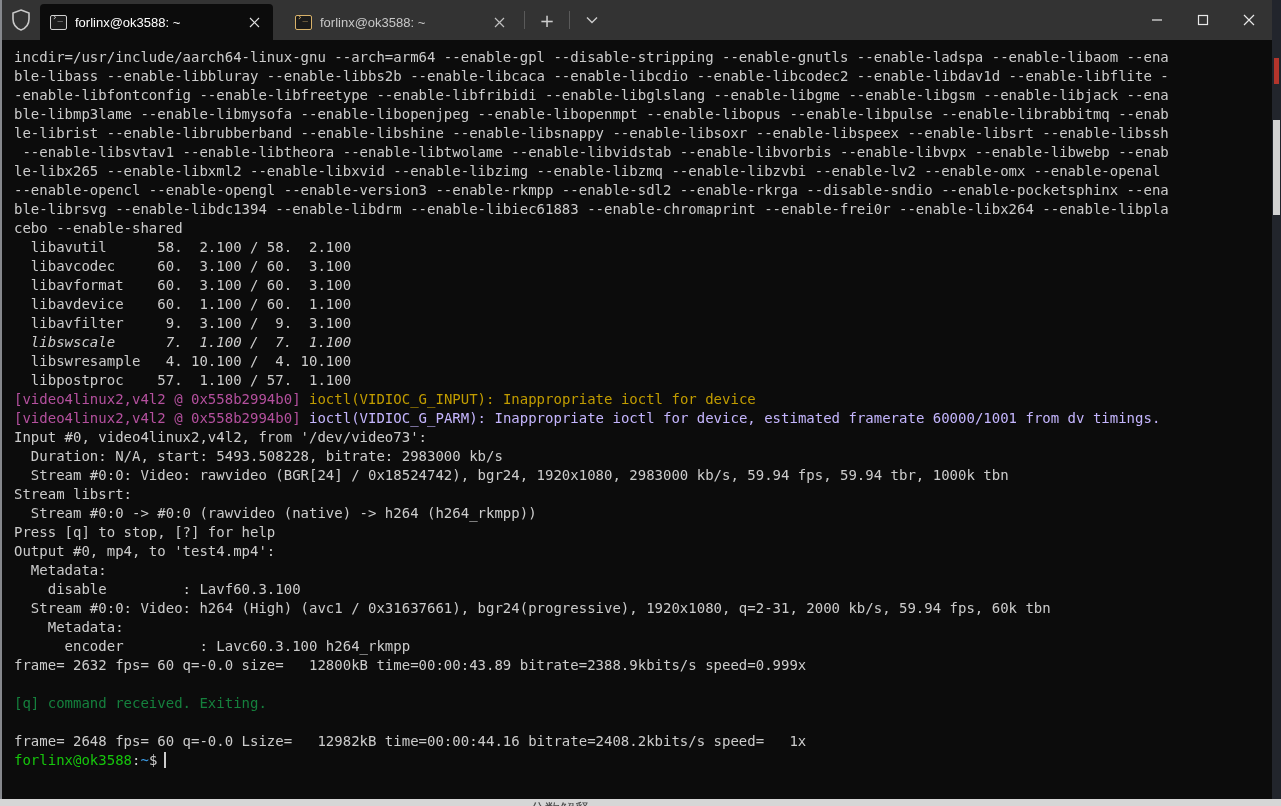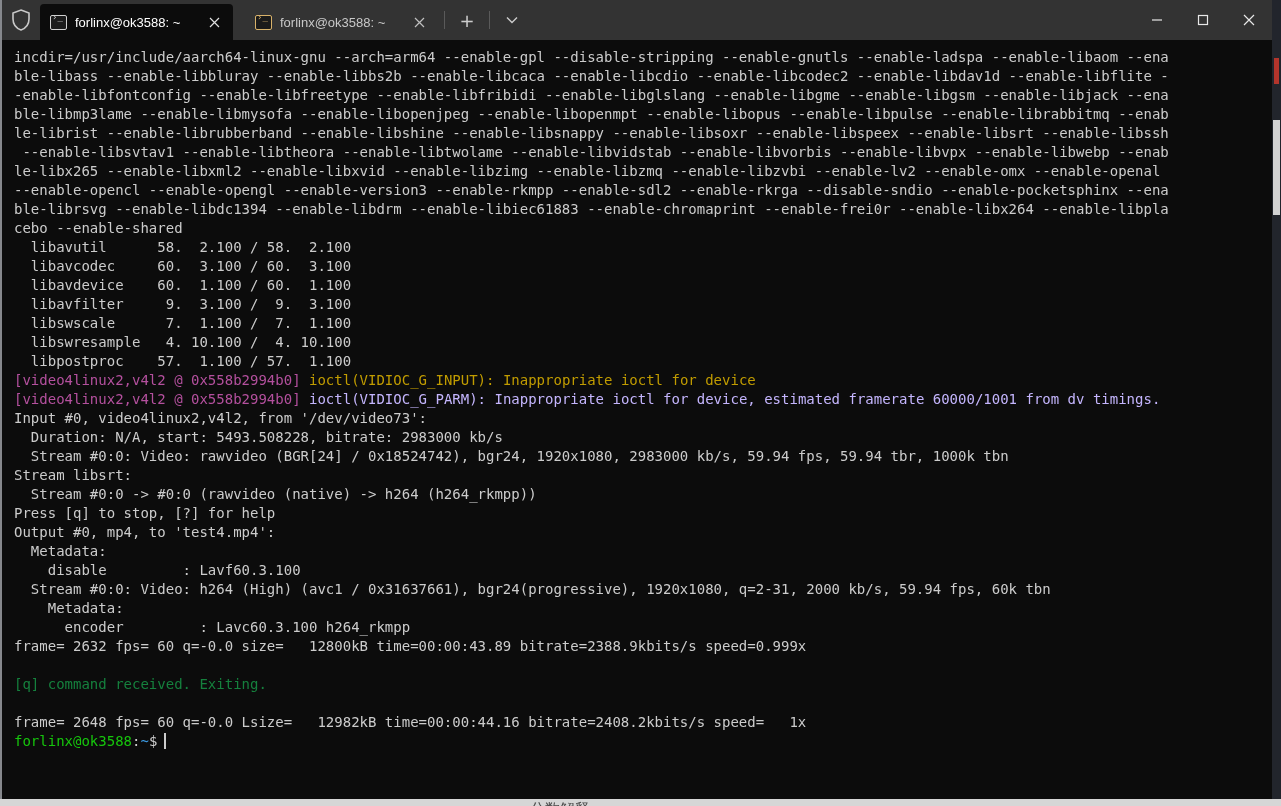--- a/index.html
+++ b/index.html
@@ -35,21 +35,21 @@
     display: flex; flex-direction: column; background: #0c0c0c;
   }
 
   
   .titlebar {
     height: 40px; background: #333333; display: flex; align-items: stretch;
     flex: 0 0 40px;
   }
   .shield-wrap { width: 38px; display: flex; align-items: center; justify-content: center; }
   .tab {
-    width: 193px; display: flex; align-items: center; gap: 8px;
+    width: 233px; display: flex; align-items: center; gap: 8px;
     padding: 0 8px 0 10px; position: relative; margin-top: 4px;
     border-top-left-radius: 4px; border-top-right-radius: 4px;
   }
   .tab.active { background: #0c0c0c; color: #ffffff; }
   .tab.inactive { background: transparent; color: #cccccc; margin-left: 12px; }
   .tab .tab-label {
     flex: 1; font-size: 13px; white-space: nowrap; overflow: hidden;
     font-family: "Liberation Sans", sans-serif;
   }
   .tab.active .tab-label { color: #ffffff; }
@@ -168,23 +168,24 @@
         <div class="trow"><span style="color: rgb(204, 204, 204);">-enable-libfontconfig --enable-libfreetype --enable-libfribidi --enable-libglslang --enable-libgme --enable-libgsm --enable-libjack --ena</span></div>
         <div class="trow"><span style="color: rgb(204, 204, 204);">ble-libmp3lame --enable-libmysofa --enable-libopenjpeg --enable-libopenmpt --enable-libopus --enable-libpulse --enable-librabbitmq --enab</span></div>
         <div class="trow"><span style="color: rgb(204, 204, 204);">le-librist --enable-librubberband --enable-libshine --enable-libsnappy --enable-libsoxr --enable-libspeex --enable-libsrt --enable-libssh</span></div>
         <div class="trow"><span style="color: rgb(204, 204, 204);"> --enable-libsvtav1 --enable-libtheora --enable-libtwolame --enable-libvidstab --enable-libvorbis --enable-libvpx --enable-libwebp --enab</span></div>
         <div class="trow"><span style="color: rgb(204, 204, 204);">le-libx265 --enable-libxml2 --enable-libxvid --enable-libzimg --enable-libzmq --enable-libzvbi --enable-lv2 --enable-omx --enable-openal </span></div>
         <div class="trow"><span style="color: rgb(204, 204, 204); text-align: center;">--enable-opencl --enable-opengl --enable-version3 --enable-rkmpp --enable-sdl2 --enable-rkrga --disable-sndio --enable-pocketsphinx --ena</span></div>
         <div class="trow"><span style="color: rgb(204, 204, 204);">ble-librsvg --enable-libdc1394 --enable-libdrm --enable-libiec61883 --enable-chromaprint --enable-frei0r --enable-libx264 --enable-libpla</span></div>
         <div class="trow"><span style="color: rgb(204, 204, 204);">cebo --enable-shared</span></div>
         <div class="trow"><span style="color: rgb(204, 204, 204);">  libavutil      58.  2.100 / 58.  2.100</span></div>
         <div class="trow"><span style="color: rgb(204, 204, 204);">  libavcodec     60.  3.100 / 60.  3.100</span></div>
+        <div class="trow"><span style="color: rgb(204, 204, 204);">  libavformat    60.  3.100 / 60.  3.100</span></div>
         <div class="trow"><span style="color: rgb(204, 204, 204);">  libavdevice    60.  1.100 / 60.  1.100</span></div>
         <div class="trow"><span style="color: rgb(204, 204, 204);">  libavfilter     9.  3.100 /  9.  3.100</span></div>
-        <div class="trow"><span style="color: rgb(204, 204, 204);">  libswscale      7.  1.100 /  7.  1.100</span></div>
+        <div class="trow"><span style="color: rgb(204, 204, 204); font-style: italic;">  libswscale      7.  1.100 /  7.  1.100</span></div>
         <div class="trow"><span style="color: rgb(204, 204, 204);">  libswresample   4. 10.100 /  4. 10.100</span></div>
         <div class="trow"><span style="color: rgb(204, 204, 204);">  libpostproc    57.  1.100 / 57.  1.100</span></div>
         <div class="trow"><span style="color: rgb(180, 80, 158);">[video4linux2,v4l2 @ 0x558b2994b0] </span><span style="color: rgb(193, 156, 0);">ioctl(VIDIOC_G_INPUT): Inappropriate ioctl for device</span></div>
         <div class="trow"><span style="color: rgb(180, 80, 158);">[video4linux2,v4l2 @ 0x558b2994b0] </span><span style="color: #c4b5fd;">ioctl(VIDIOC_G_PARM): Inappropriate ioctl for device, estimated framerate 60000/1001 from dv timings.</span></div>
         <div class="trow"><span style="color: rgb(204, 204, 204);">Input #0, video4linux2,v4l2, from '/dev/video73':</span></div>
         <div class="trow"><span style="color: rgb(204, 204, 204);">  Duration: N/A, start: 5493.508228, bitrate: 2983000 kb/s</span></div>
         <div class="trow"><span style="color: rgb(204, 204, 204);">  Stream #0:0: Video: rawvideo (BGR[24] / 0x18524742), bgr24, 1920x1080, 2983000 kb/s, 59.94 fps, 59.94 tbr, 1000k tbn</span></div>
         <div class="trow"><span style="color: rgb(204, 204, 204);">Stream libsrt:</span></div>
         <div class="trow"><span style="color: rgb(204, 204, 204);">  Stream #0:0 -&gt; #0:0 (rawvideo (native) -&gt; h264 (h264_rkmpp))</span></div>
         <div class="trow"><span style="color: rgb(204, 204, 204);">Press [q] to stop, [?] for help</span></div>

